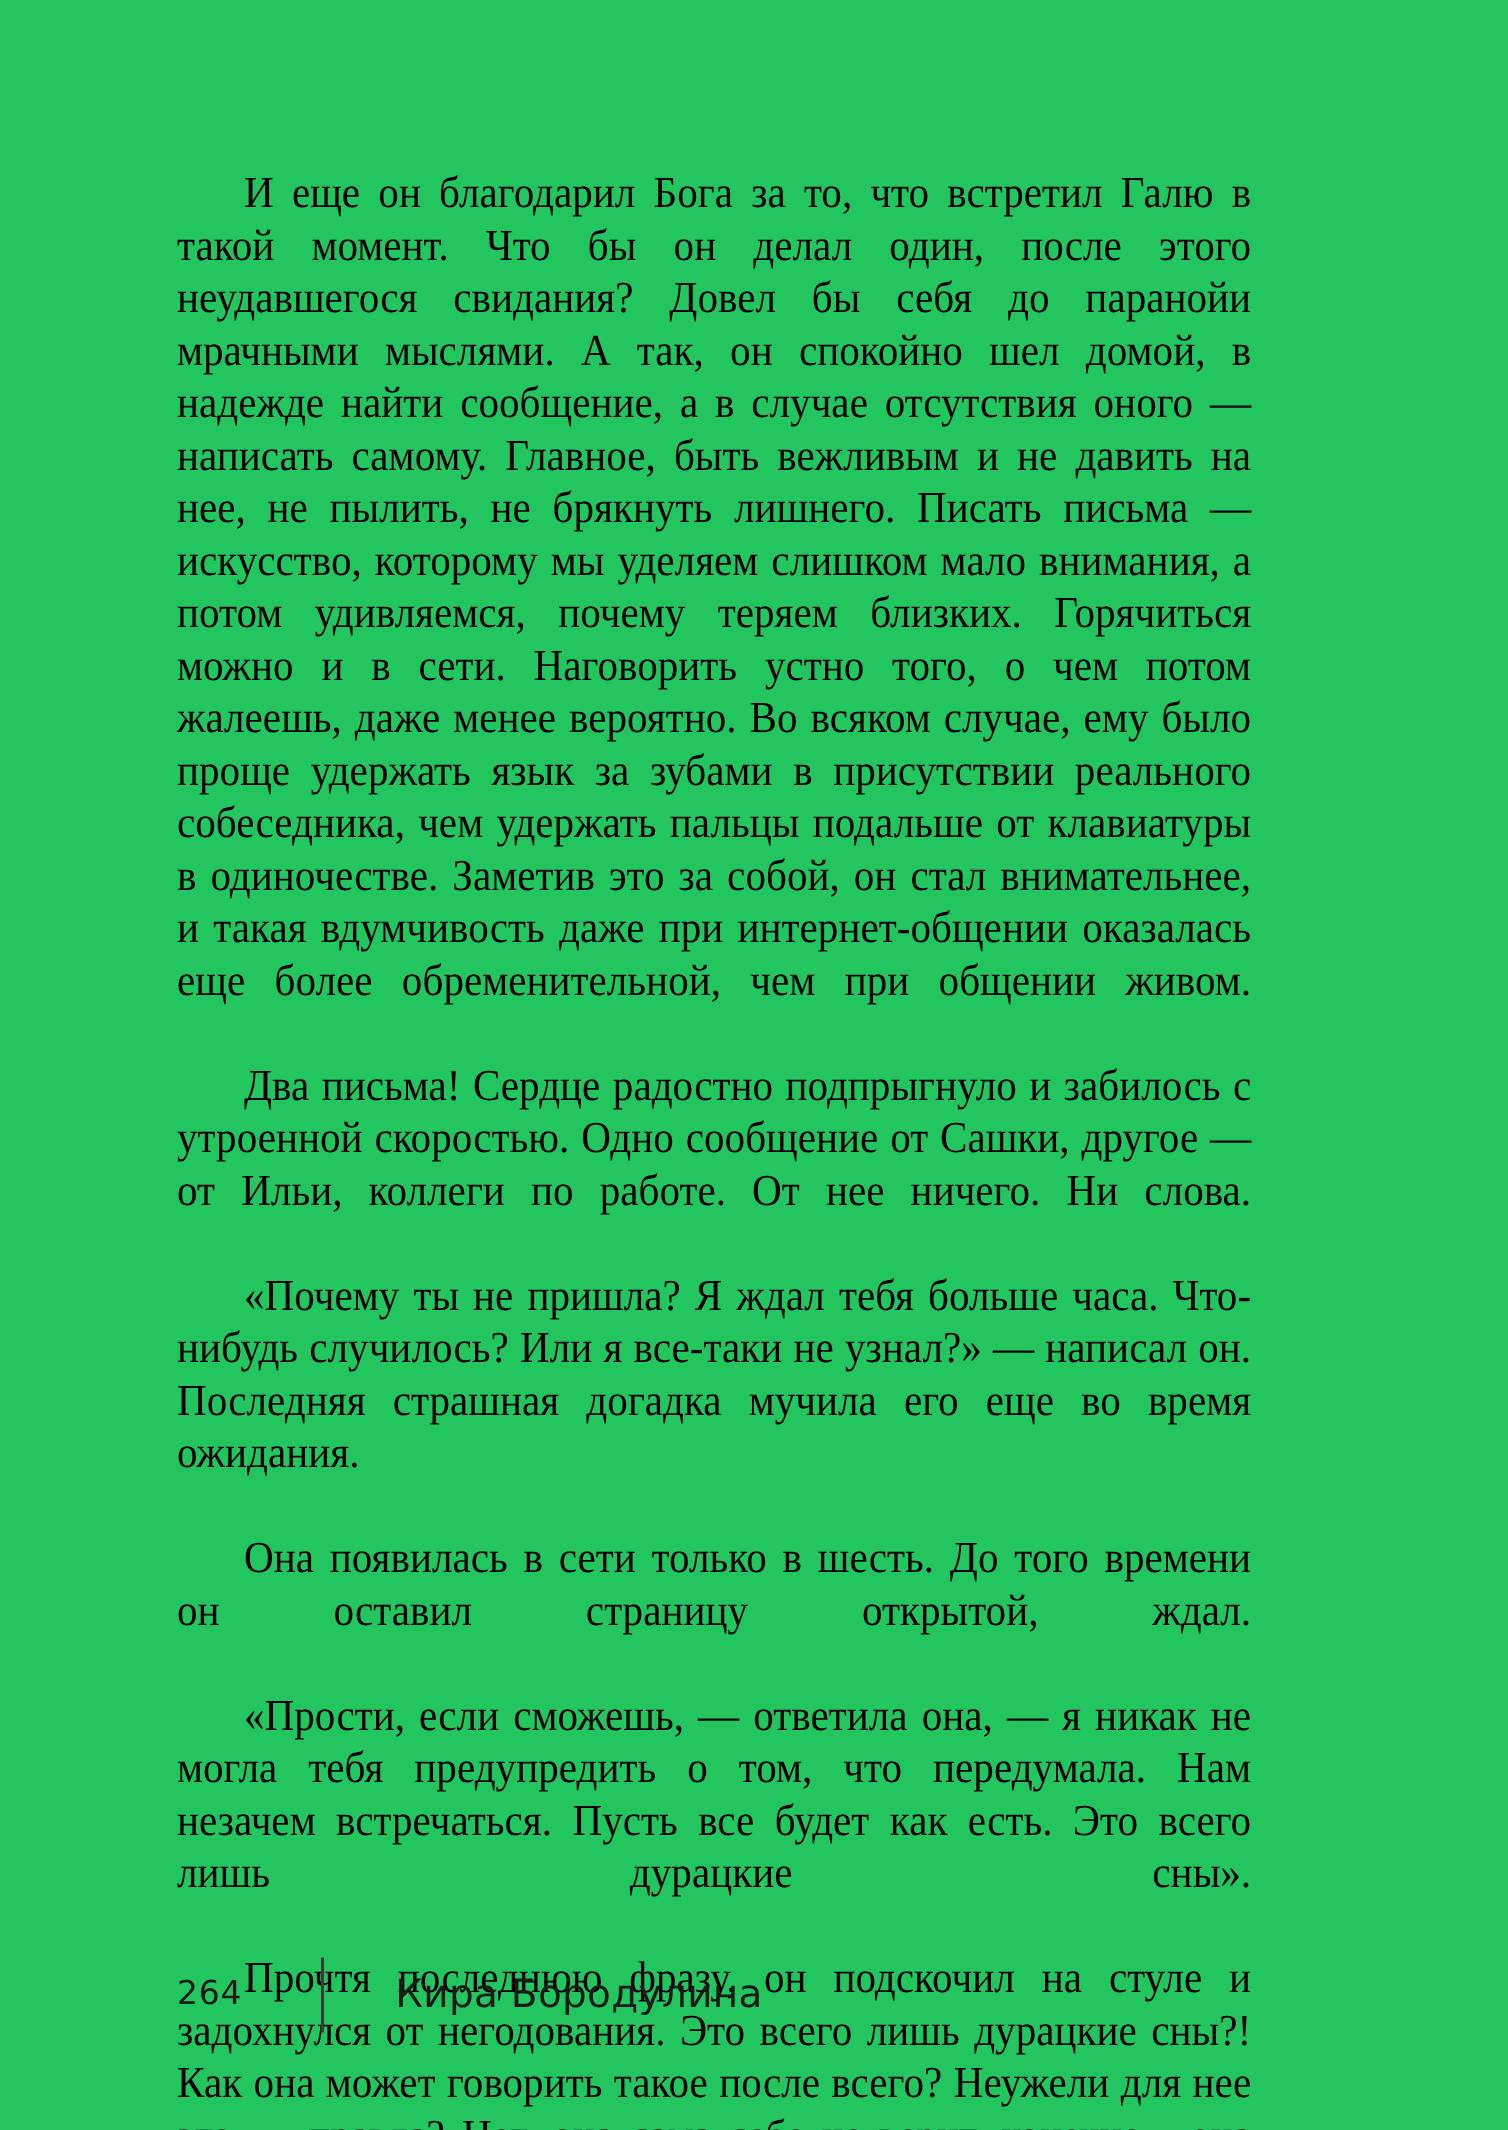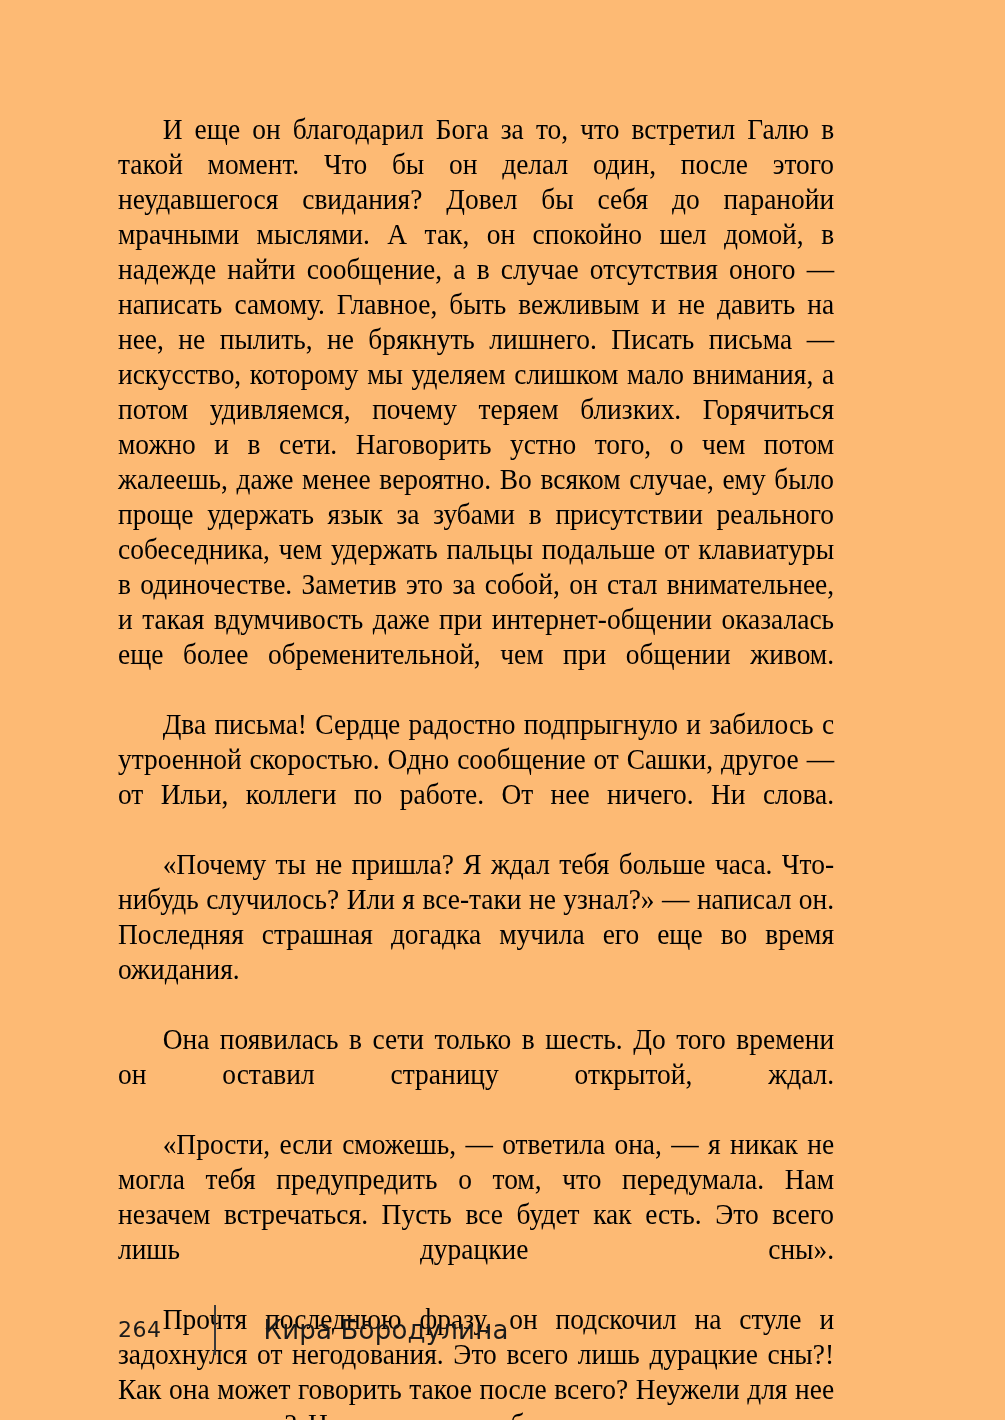--- a/index.html
+++ b/index.html
@@ -6,21 +6,21 @@
   html, body {
     margin: 0;
     padding: 0;
     background: #ffffff;
   }
 
   .page {
     position: relative;
     width: 1005px;
     height: 1420px;
-    background: #fdba74;
+    background: #22c55e;
     overflow: hidden;
     box-sizing: border-box;
   }
 
   .text-column {
     position: absolute;
     left: 118px;
     top: 112px;
     width: 770px;
   }

